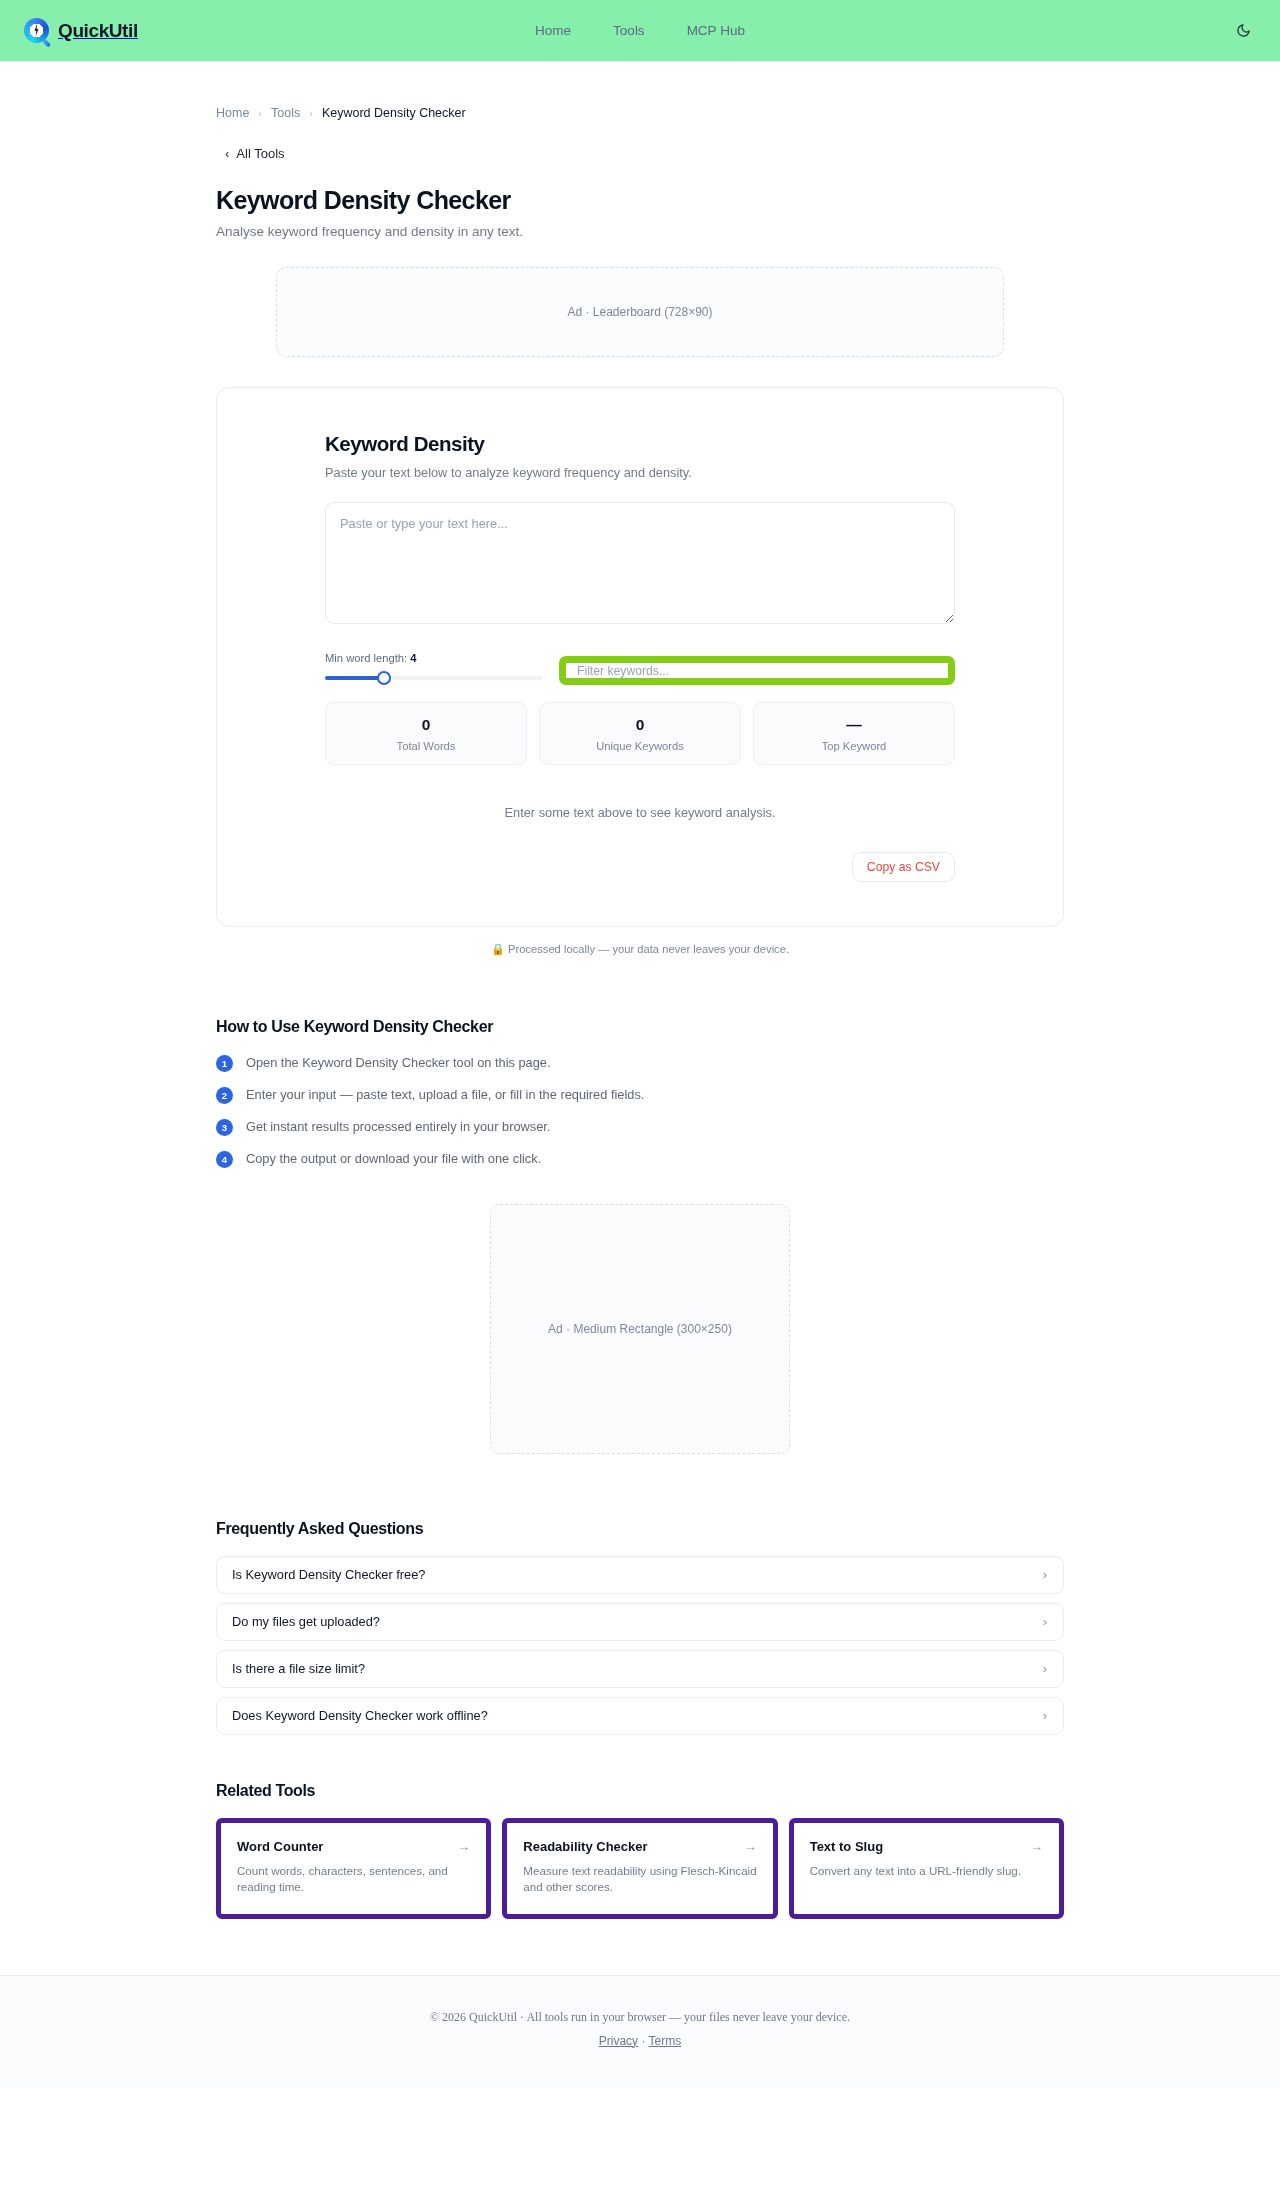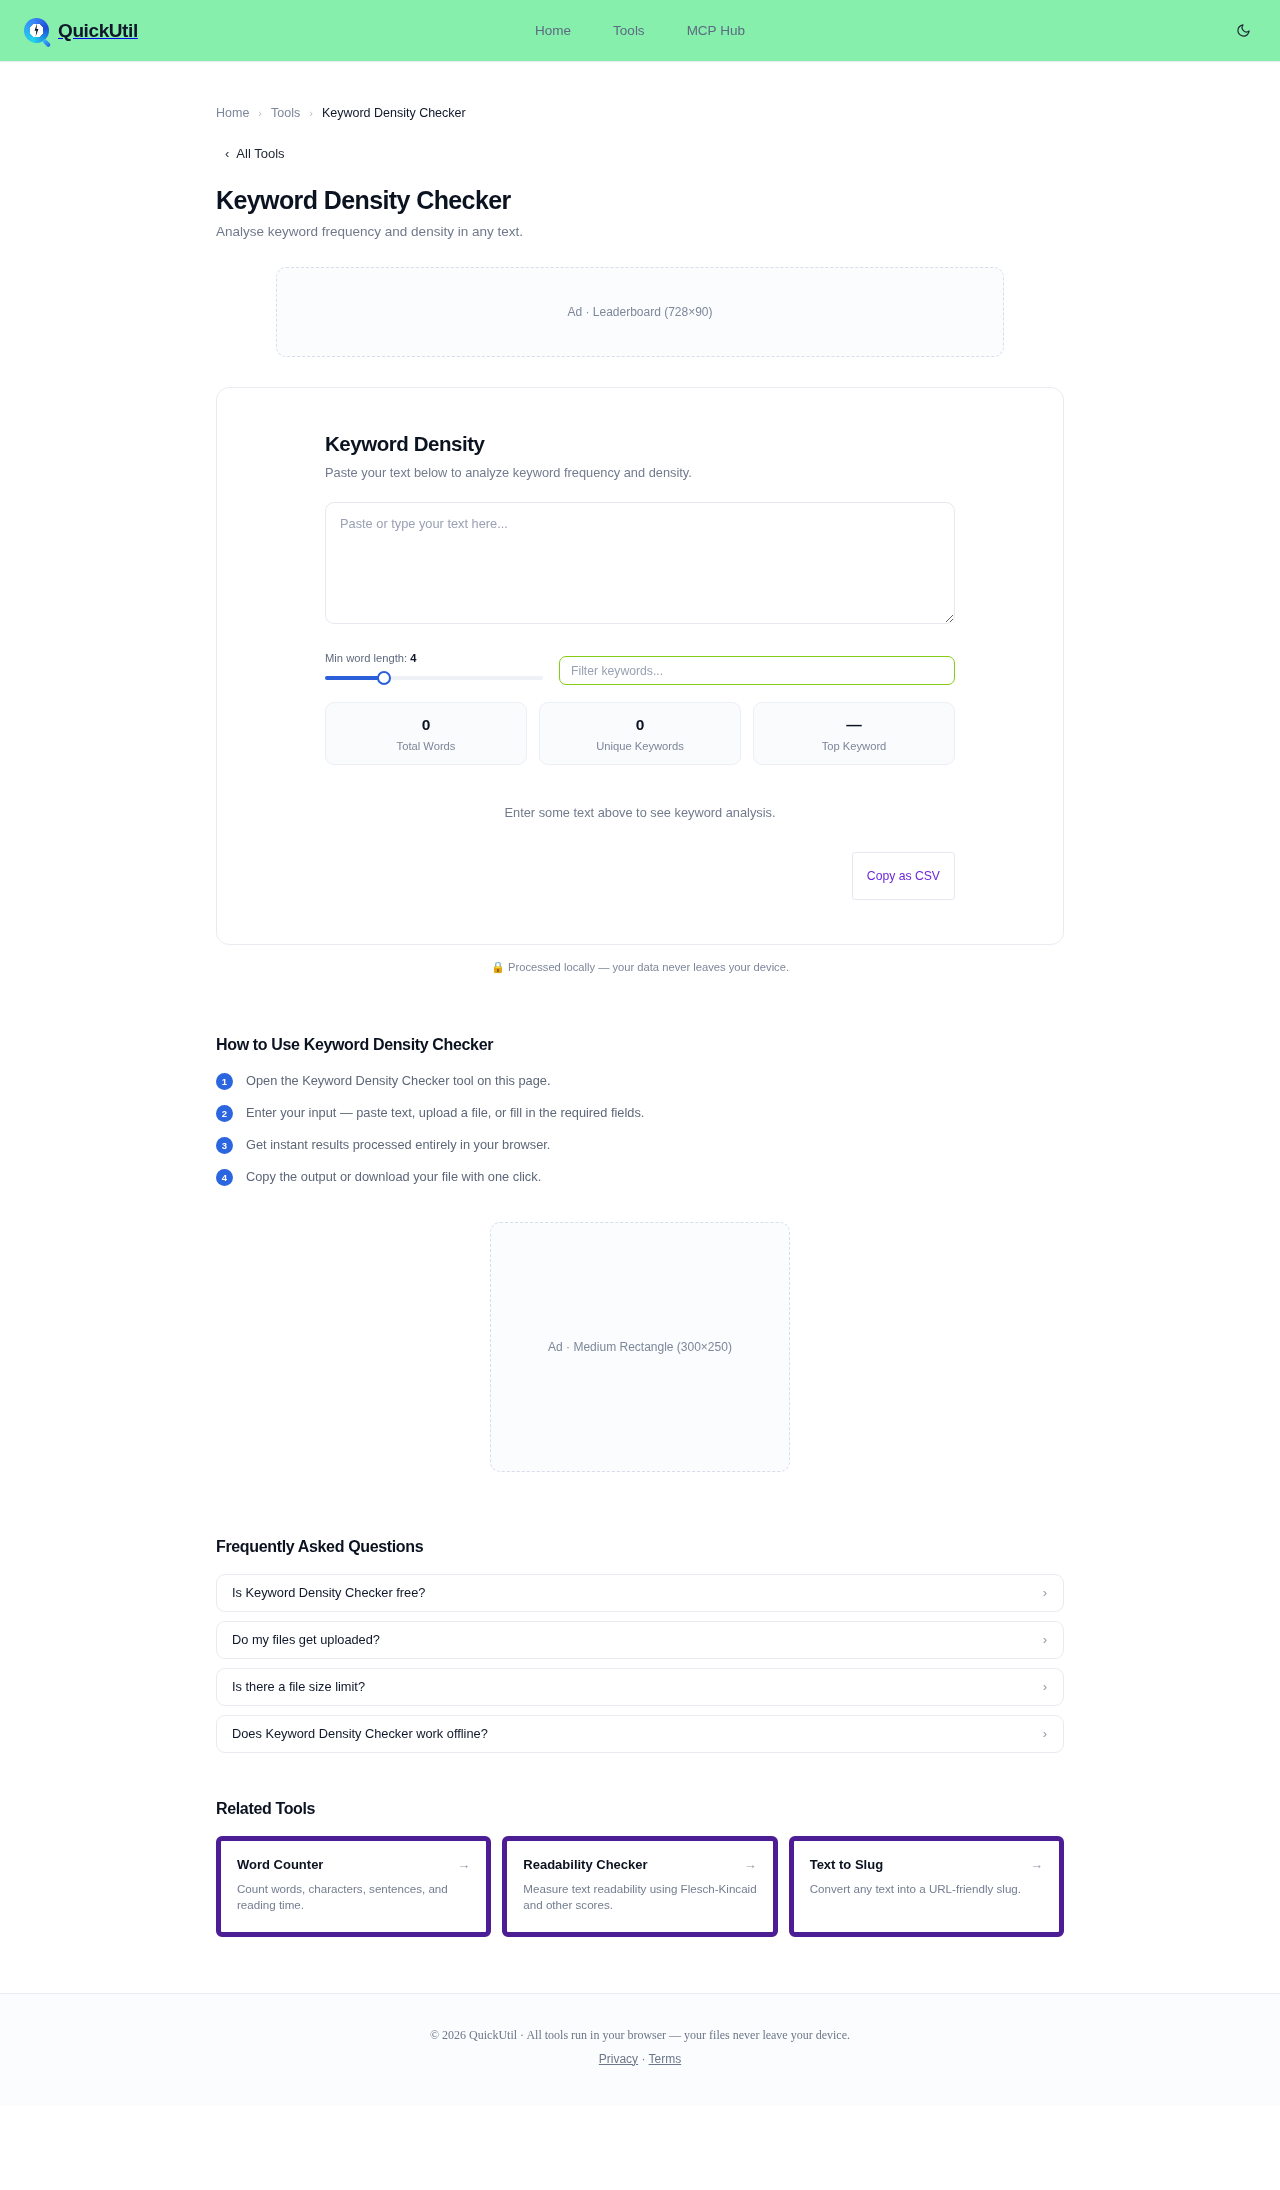--- a/index.html
+++ b/index.html
@@ -171,21 +171,21 @@
   }
   .slider-track .thumb {
     position: absolute; top: 0;
     width: 14px; height: 14px; border-radius: 50%;
     background: #fff; border: 2px solid #2b5fd9;
     transform: translateX(-50%);
   }
   .filter-input {
     flex: 1;
     height: 29px;
-    border: 1px solid #84cc16;
+    border: 7px solid #84cc16;
     border-radius: 7px;
     padding: 0 11px;
     font-family: "Liberation Sans", sans-serif;
     font-size: 12.2px;
     outline: none;
     color: #0f172a;
     background: #fff;
   }
   .filter-input::placeholder { color: #98a2b3; }
 
@@ -210,26 +210,26 @@
     text-align: center;
     font-size: 12.8px;
     color: #717b8d;
   }
   .actions-row {
     margin-top: 32px;
     display: flex; justify-content: flex-end;
   }
   .csv-btn {
     border: 1px solid #e5e9ef;
-    border-radius: 3px;
+    border-radius: 9px;
     background: #fff;
     font-family: "Liberation Sans", sans-serif;
     font-size: 12.2px;
-    color: #6d28d9;
-    padding: 16px 14px;
+    color: #ef4444;
+    padding: 7px 14px;
     cursor: pointer;
   }
 
   .privacy-note {
     margin-top: 16px;
     text-align: center;
     font-size: 11.2px;
     color: #7d8699;
   }
 

